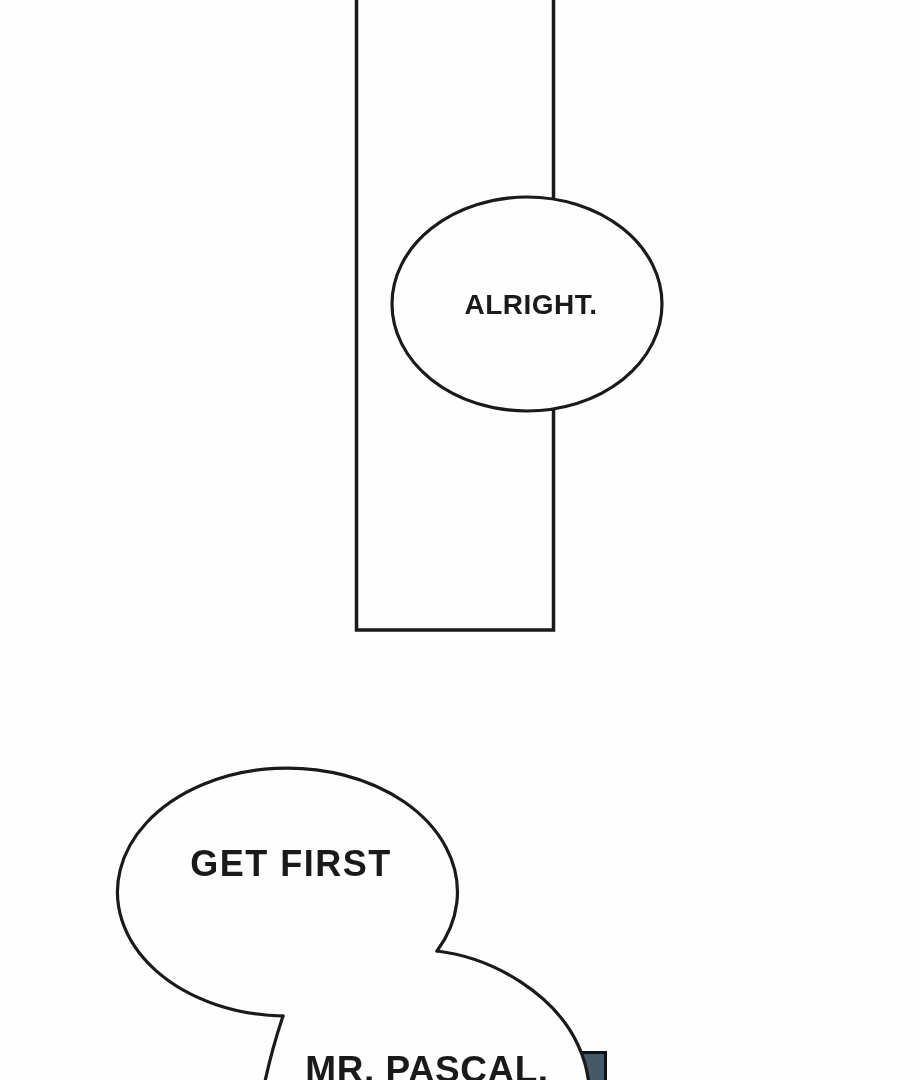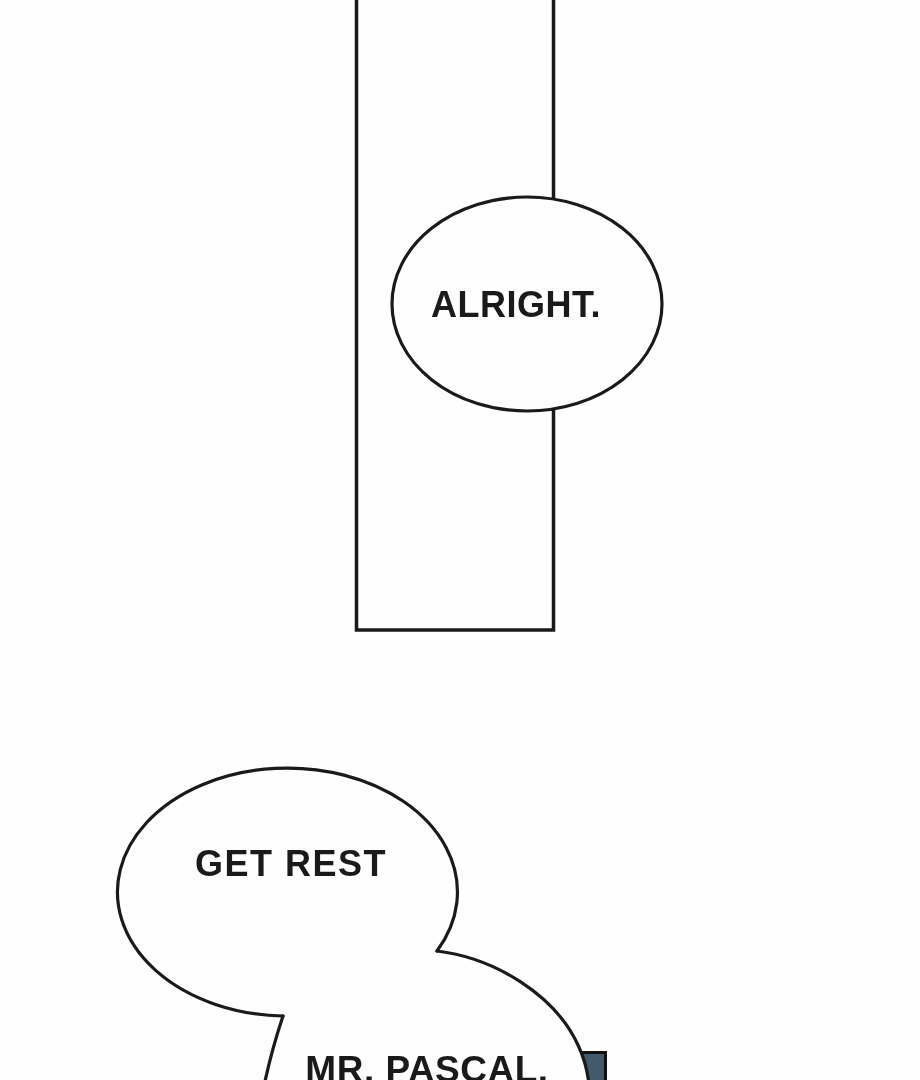--- a/index.html
+++ b/index.html
@@ -19,24 +19,24 @@
   }
   .txt {
     position: absolute;
     color: #1a1a1a;
     font-weight: 700;
     text-align: center;
     white-space: nowrap;
     user-select: none;
   }
   .txt-alright {
-    left: 382px; top: 270px;
+    left: 397px; top: 270px;
     width: 268px; height: 70px;
     display: flex; align-items: center; justify-content: center;
-    font-size: 36px;
+    font-size: 28px;
     letter-spacing: 0.5px;
   }
   .txt-rest {
     left: 131px; top: 841px;
     width: 320px;
     font-size: 36px;
     line-height: 45px;
     letter-spacing: 1.5px;
   }
   .txt-pascal {
@@ -66,18 +66,18 @@
 
     <path d="M 437 951 A 170 124 0 1 0 283 1016" fill="none" stroke="#1a1a1a" stroke-width="3.2" stroke-linecap="round"></path>
 
     <path d="M 437 951 C 495 958 555 995 578 1045 C 585 1060 588 1072 589 1086" fill="none" stroke="#1a1a1a" stroke-width="3.2" stroke-linecap="round"></path>
     <path d="M 283 1016 C 275 1040 269 1062 264 1086" fill="none" stroke="#1a1a1a" stroke-width="3.2" stroke-linecap="round"></path>
   </svg>
 
   <div class="txt txt-alright">ALRIGHT.</div>
 
   <div class="txt txt-rest">
-    <div>GET REST</div>
+    <div>GET FIRST</div>
   </div>
 
   <div class="txt txt-pascal">MR. PASCAL.</div>
 
 </div>
 
 </body></html>

